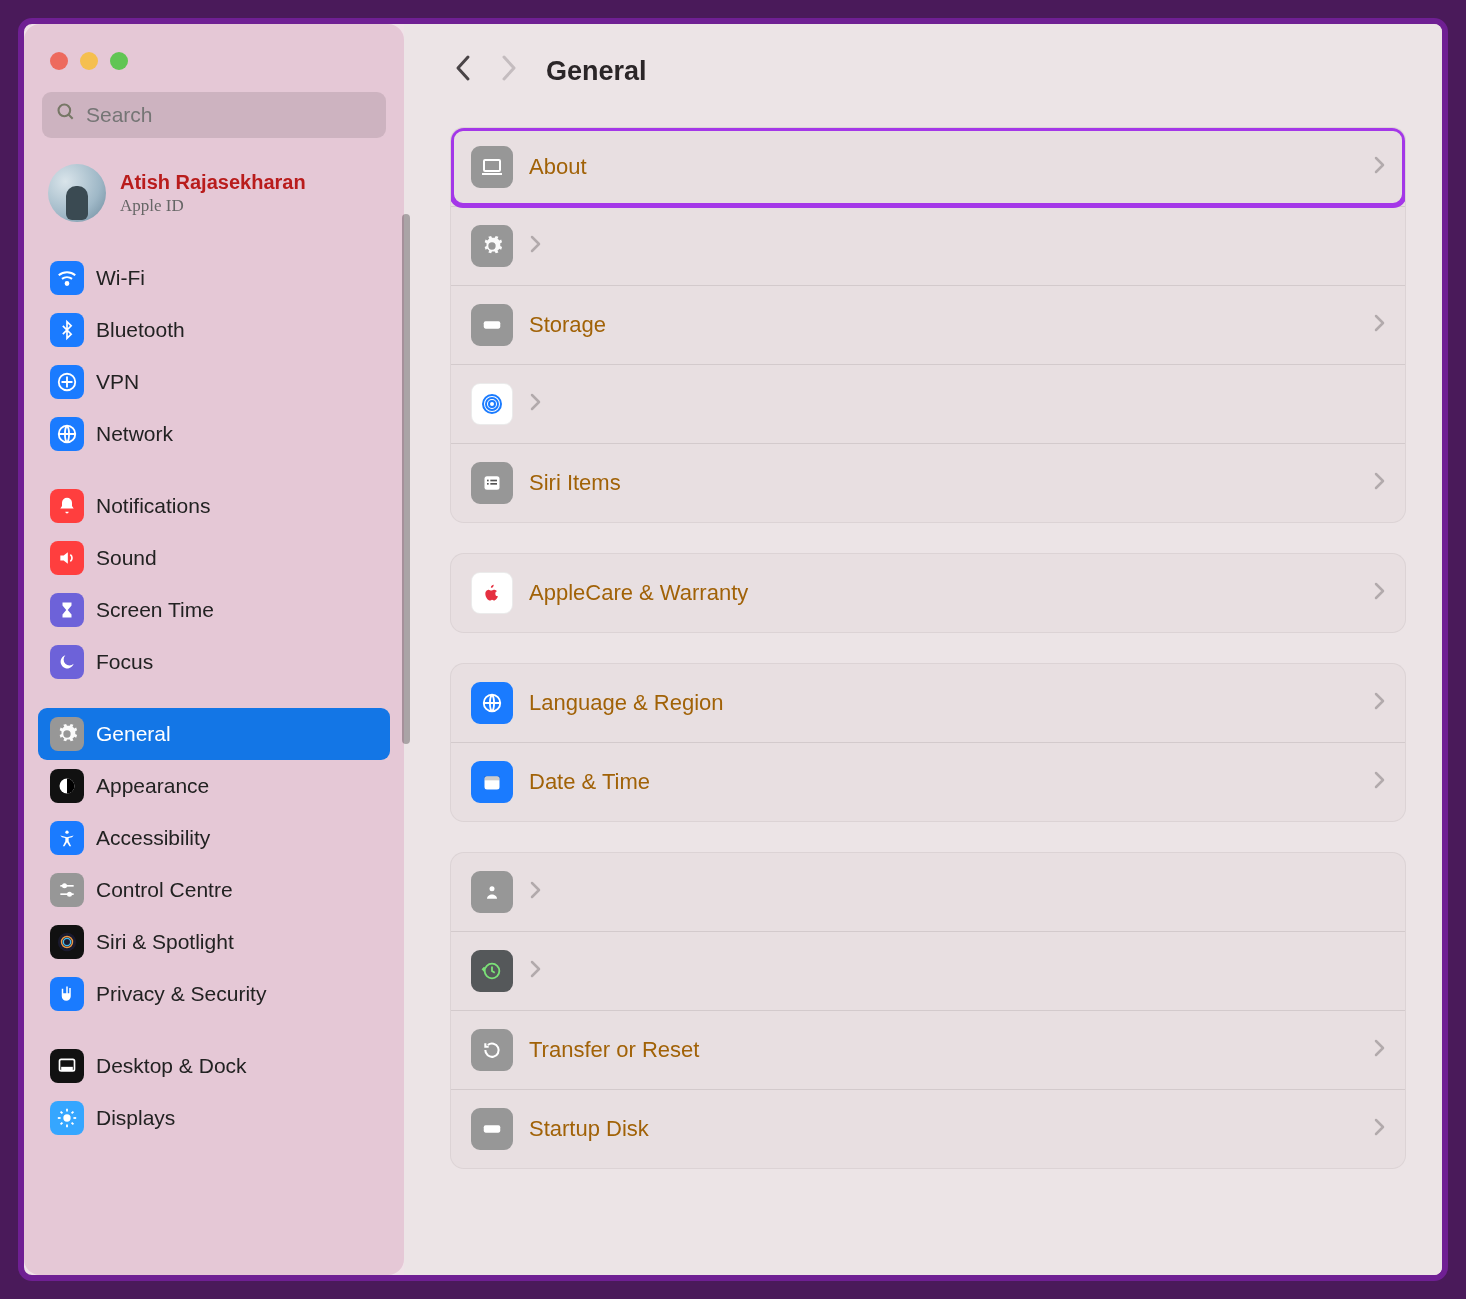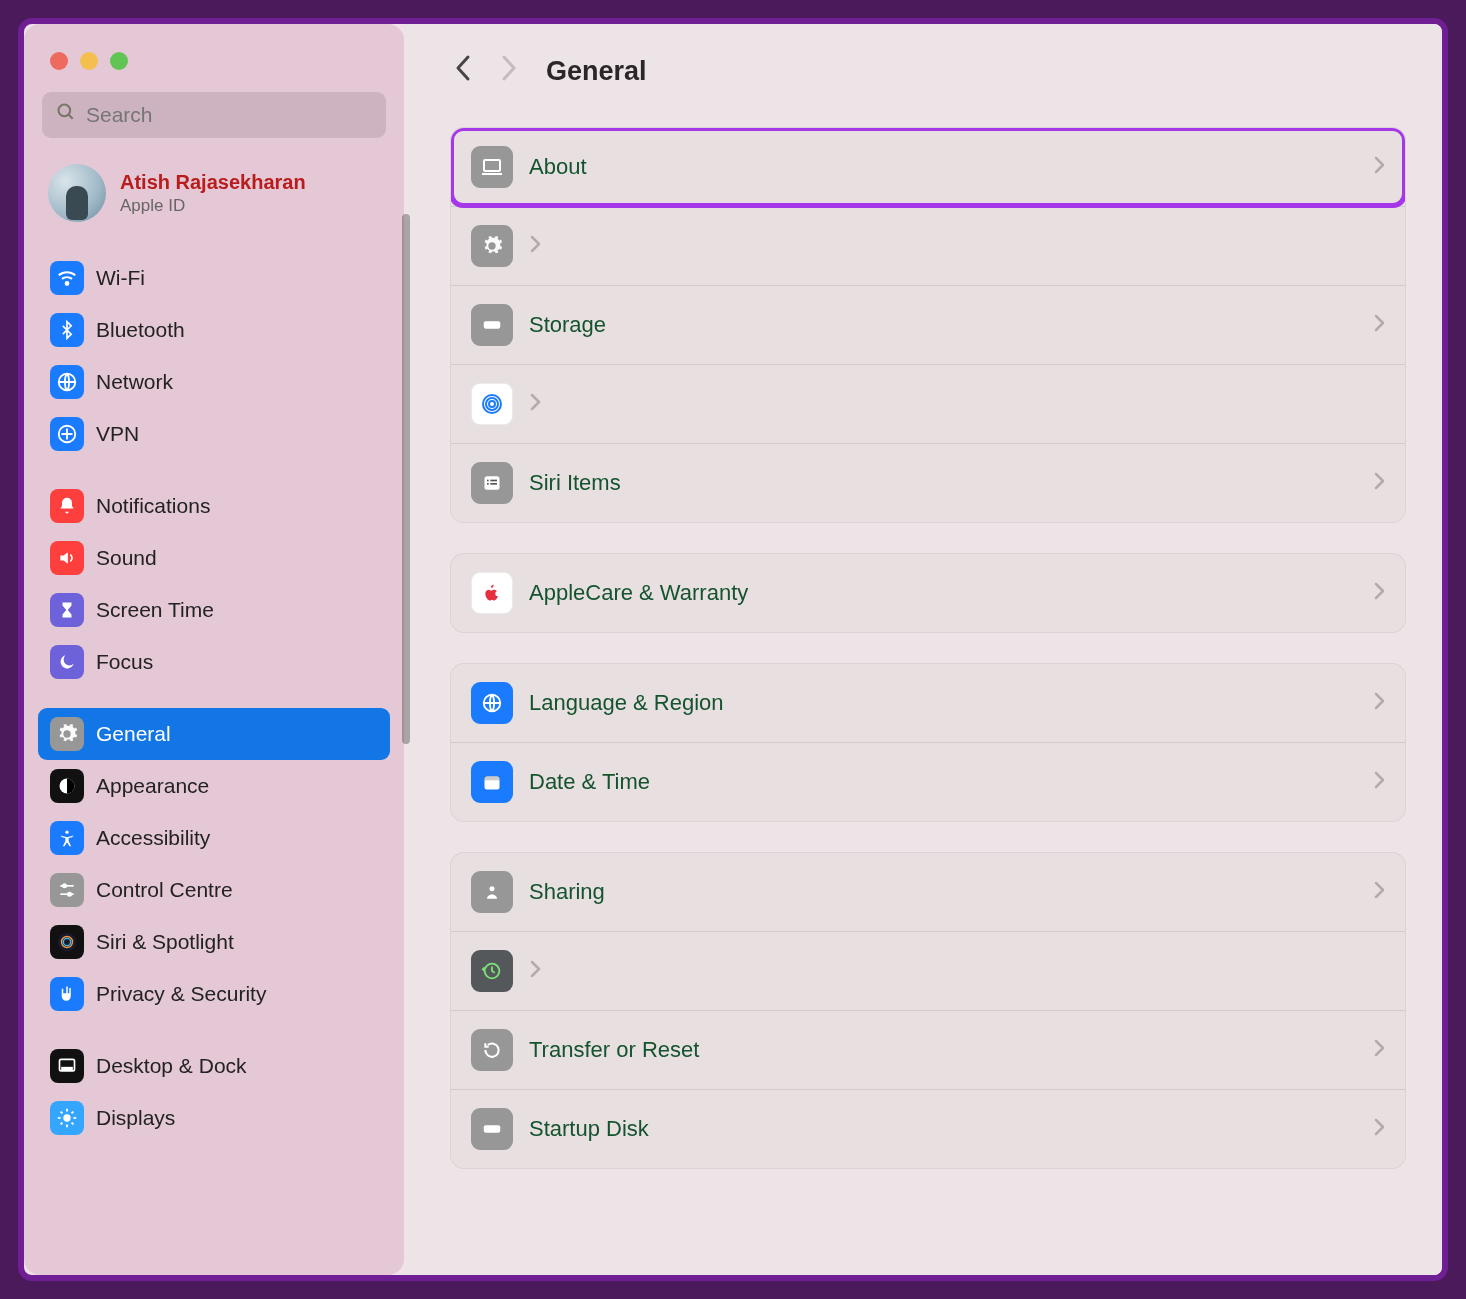--- a/index.html
+++ b/index.html
@@ -70,21 +70,21 @@
 }
 .avatar::after {
   content:"";
   position:absolute;
   bottom:2px; left:18px;
   width:22px; height:34px;
   background:#3a4a52;
   border-radius:10px 10px 6px 6px;
 }
 .profile-name { font-size: 20px; color: #b91c1c; font-weight: bold; }
-.profile-sub { font-size: 17px; color: #666; margin-top: 2px; }
+.profile-sub { font-size: 17px; color: #666; margin-top: 2px; font-family: Liberation Serif, serif; }
 .sb-list { margin-top: 10px; overflow-y: auto; flex: 1; }
 .sb-group { margin-bottom: 20px; }
 .sb-item {
   display: flex;
   align-items: center;
   padding: 9px 12px;
   border-radius: 9px;
   cursor: pointer;
 }
 .sb-item.selected { background: #1376e6; }
@@ -146,21 +146,21 @@
 .mrow + .mrow::before { content:""; }
 .micon {
   width: 42px; height: 42px;
   border-radius: 9px;
   display: flex; align-items: center; justify-content: center;
   margin-right: 16px;
   flex-shrink: 0;
   color: #fff;
   font-size: 22px;
 }
-.mlabel { font-size: 22px; color: #14532d; flex: 1; }
+.mlabel { font-size: 22px; color: #a16207; flex: 1; }
 .chev { color: #b2aaac; font-size: 22px; }
 .highlight-about {
   outline: 5px solid #a437e8;
   outline-offset: -3px;
   border-radius: 12px;
 }
 
 .bg-blue { background:#1a7bff; }
 .bg-gray { background:#979797; }
 .bg-darkgray { background:#55585a; }
@@ -217,33 +217,33 @@
               <svg width="20" height="22" viewBox="0 0 24 24" fill="none" stroke="#fff" stroke-width="2">
                 <path d="M7 7l10 10-5 5V2l5 5L7 17"></path>
               </svg>
             </div>
             <div class="sb-label">Bluetooth</div>
           </div>
           <div class="sb-item">
             <div class="sb-icon bg-blue">
               <svg width="22" height="22" viewBox="0 0 24 24" fill="none" stroke="#fff" stroke-width="2">
                 <circle cx="12" cy="12" r="9"></circle>
-                <path d="M3 12h18M12 3c3 3 3 15 0 18M12 3c-3 3-3 15 0 18"></path>
-              </svg>
-            </div>
-            <div class="sb-label">Network</div>
+                <path d="M12 6v12M6 12h12"></path>
+              </svg>
+            </div>
+            <div class="sb-label">VPN</div>
           </div>
           <div class="sb-item">
             <div class="sb-icon bg-blue">
               <svg width="22" height="22" viewBox="0 0 24 24" fill="none" stroke="#fff" stroke-width="2">
                 <circle cx="12" cy="12" r="9"></circle>
-                <path d="M12 6v12M6 12h12"></path>
-              </svg>
-            </div>
-            <div class="sb-label">VPN</div>
+                <path d="M3 12h18M12 3c3 3 3 15 0 18M12 3c-3 3-3 15 0 18"></path>
+              </svg>
+            </div>
+            <div class="sb-label">Network</div>
           </div>
         </div>
       <div class="sb-group" id="sb-g2">
           <div class="sb-item">
             <div class="sb-icon bg-red">
               <svg width="20" height="20" viewBox="0 0 24 24" fill="#fff">
                 <path d="M12 2a6 6 0 0 0-6 6v4l-2 3h16l-2-3V8a6 6 0 0 0-6-6zM10 19a2 2 0 0 0 4 0z"></path>
               </svg>
             </div>
             <div class="sb-label">Notifications</div>
@@ -486,21 +486,20 @@
         </div>
       </div>
     <div class="mgroup" id="m-g4">
         <div class="mrow">
           <div class="micon bg-gray">
             <svg width="20" height="20" viewBox="0 0 24 24" fill="#fff">
               <circle cx="12" cy="8" r="3"></circle>
               <path d="M6 20c0-3 3-5 6-5s6 2 6 5z"></path>
             </svg>
           </div>
-          <div class="mlabel">Sharing</div>
           <div class="chev"><svg width="12" height="18" viewBox="0 0 12 18">
               <path d="M3 2l7 7-7 7" fill="none" stroke="#b2aaac" stroke-width="2.5" stroke-linecap="round" stroke-linejoin="round"></path>
             </svg></div>
         </div>
         <div class="mrow">
           <div class="micon bg-darkgray">
             <svg width="22" height="22" viewBox="0 0 24 24" fill="none" stroke="#7be077" stroke-width="2">
               <circle cx="12" cy="12" r="8"></circle>
               <path d="M12 7v5l3 2"></path>
               <path d="M4 12l-2-2 2-2" stroke="#7be077"></path>

